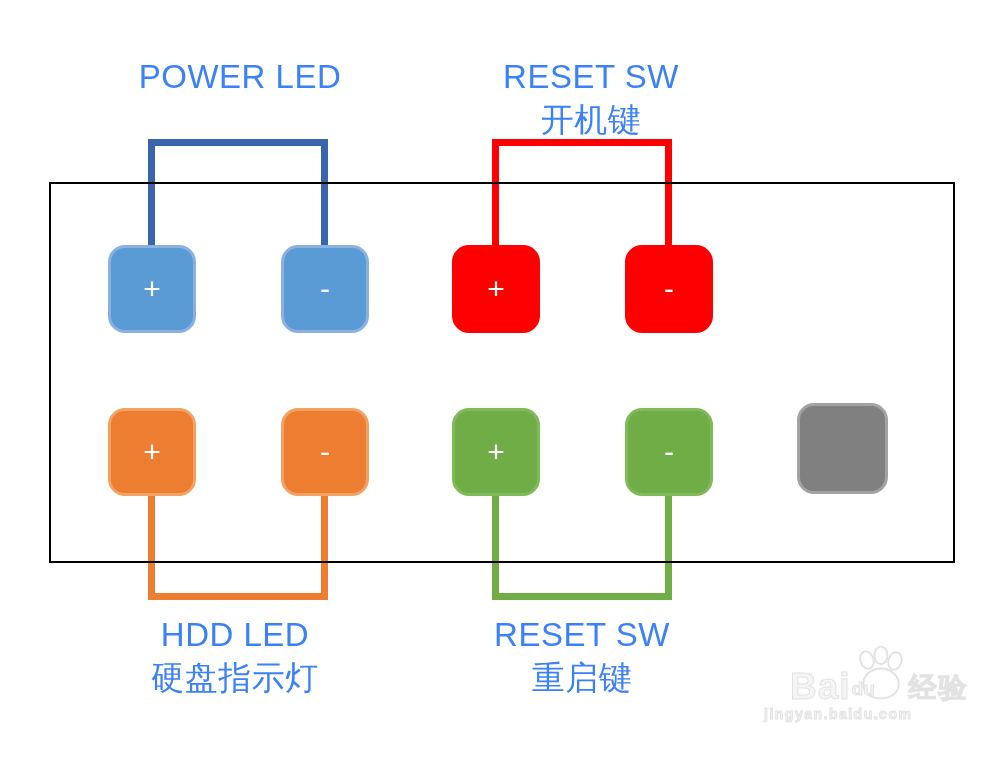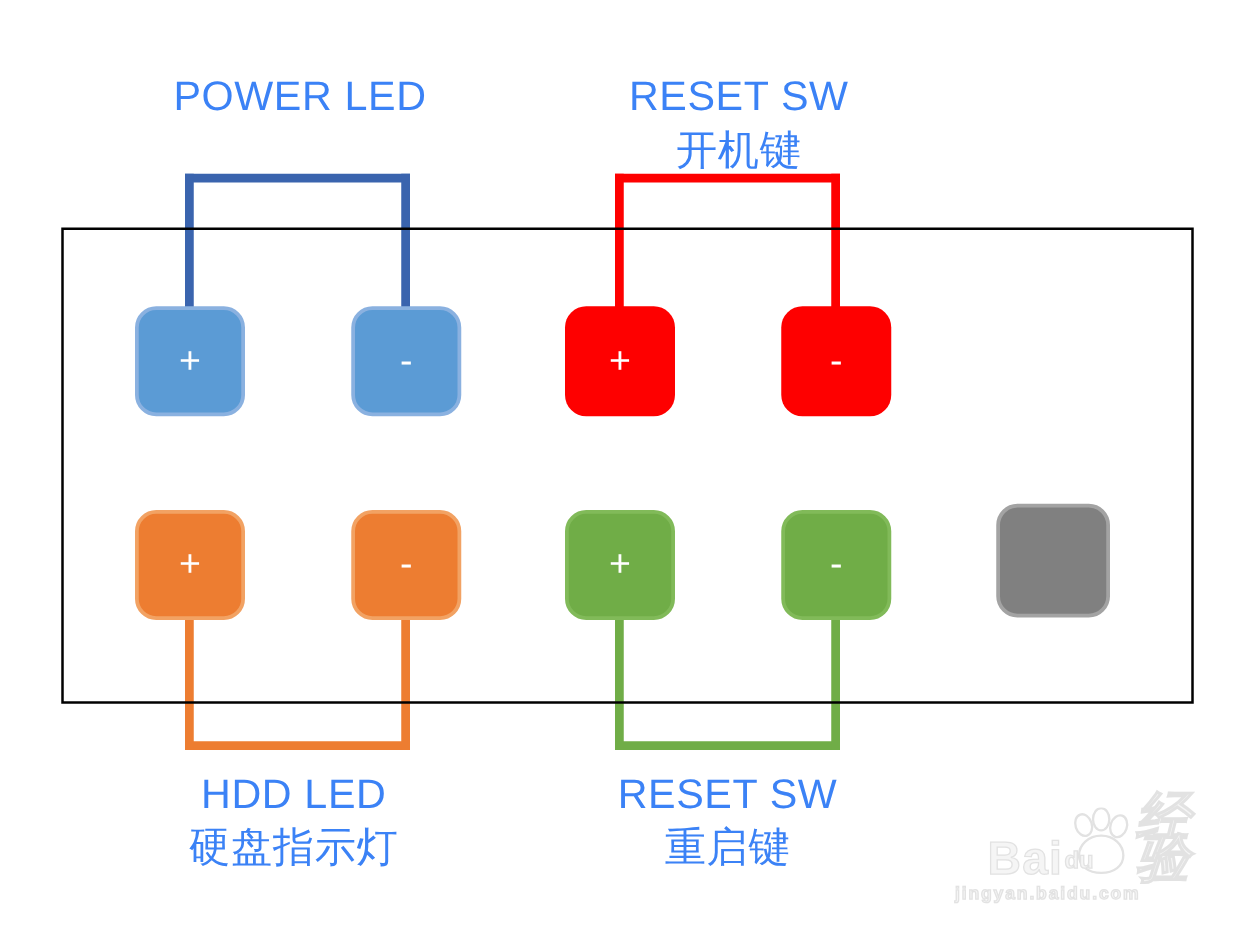--- a/index.html
+++ b/index.html
@@ -43,21 +43,21 @@
   .l-power-sw {left:441px;top:55px;}
   .l-hdd-led  {left:85px; top:613px;}
   .l-reset-sw {left:432px;top:613px;}
   
   .watermark{
     position:absolute;left:764px;top:646px;width:210px;
     color:#f5f5f5;-webkit-text-stroke:1px #e2e2e2;font-weight:bold;
   }
   .wm-main{display:flex;align-items:flex-end;height:58px;margin-left:26px;}
   .wm-bai{font-size:37px;line-height:34px;letter-spacing:1px;}
-  .wm-zh {font-size:43px;line-height:33px;letter-spacing:2px;font-style:italic;}
+  .wm-zh {font-size:28px;line-height:33px;letter-spacing:2px;}
   .wm-paw{position:relative;width:56px;height:58px;margin:0 1px;flex:0 0 auto;}
   .wm-paw svg{position:absolute;left:0;top:0;}
   .wm-du{
     position:absolute;left:0;right:0;bottom:6px;text-align:left;
     font-size:19px;line-height:19px;
   }
   .wm-url{font-size:14px;letter-spacing:1.5px;margin-top:2px;}
 </style>
 </head>
 <body>

